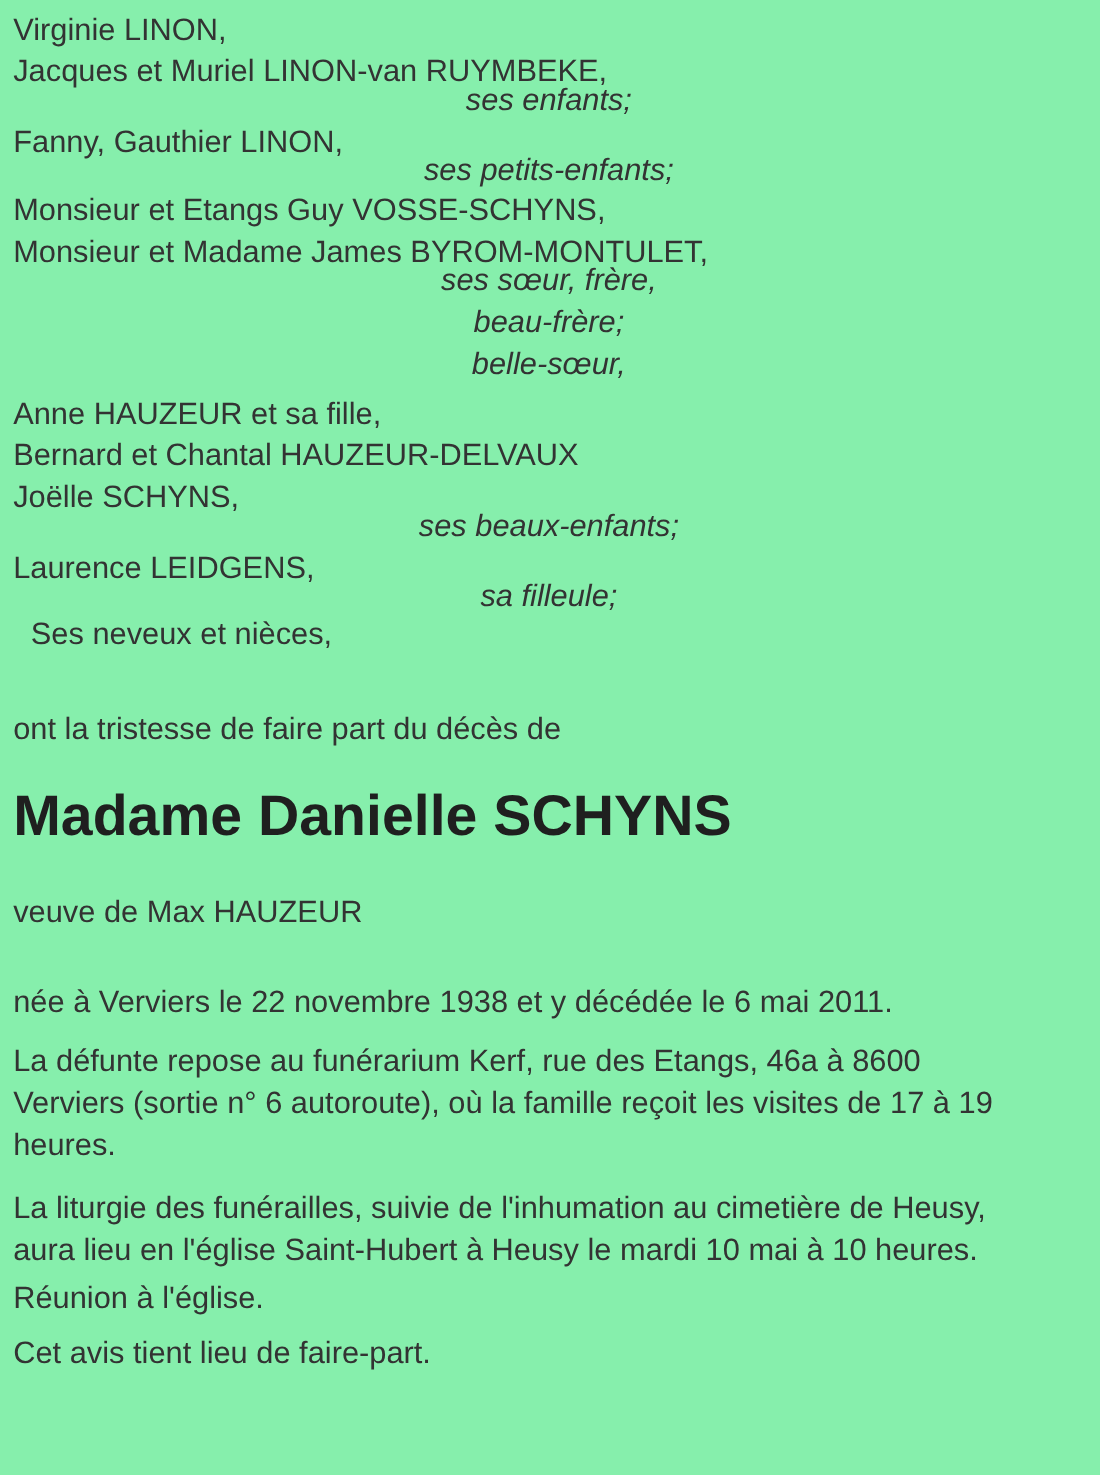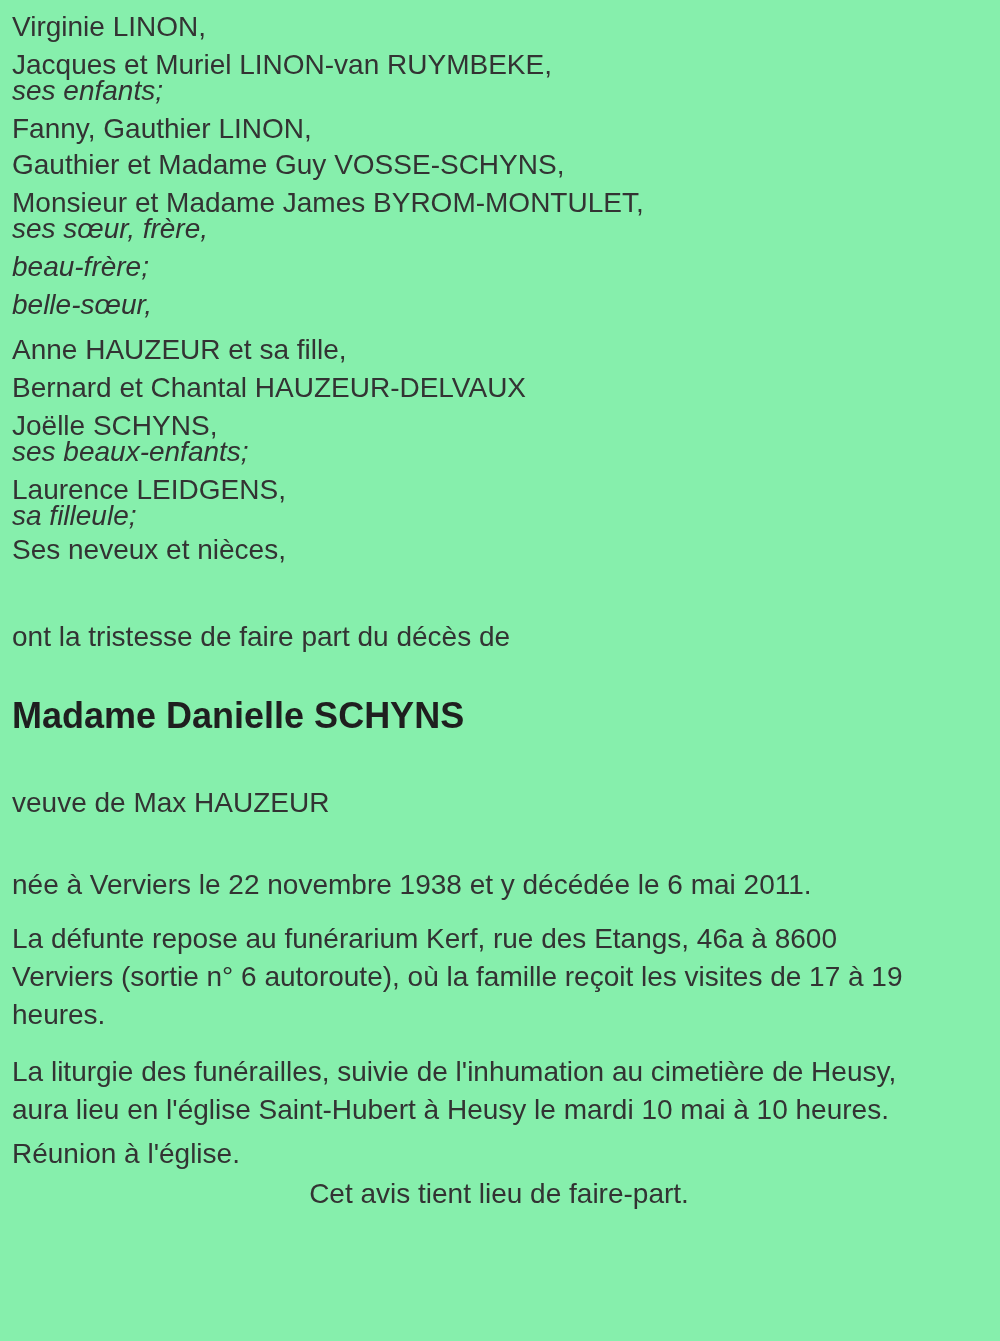--- a/index.html
+++ b/index.html
@@ -21,63 +21,66 @@
     color: #333333;
   }
   .line {
     white-space: nowrap;
   }
   .names {
     margin: 0;
   }
   .relations {
     margin: -12px 0 0 0;
-    text-align: left;
+    text-align: center;
     font-style: italic;
   }
   .mt-n2 { margin-top: -2px; }
   .mt-7  { margin-top: 7px; }
-  .mt-n4 { margin-top: -4px; }
+  .mt-n4 { margin-top: -4px; margin-left: 16px; }
   .announcement {
     margin: 49px 0 0 0;
   }
   .deceased-name {
     margin: 36px 0 0 0;
-    font-size: 36px;
+    font-size: 52px;
     line-height: 48px;
     font-weight: 700;
     color: #1f1f1f;
     white-space: nowrap;
   }
   .widow    { margin: 44px 0 0 0; }
   .life     { margin: 44px 0 0 0; }
   .repose   { margin: 16px 0 0 0; }
   .funeral  { margin: 19px 0 0 0; }
   .meeting  { margin: 6px 0 0 0; }
-  .closing  { margin: 2px 0 0 0; text-align: center; }
+  .closing  { margin: 12px 0 0 0; }
 </style>
 </head>
 <body>
 
 <div class="page">
 
   <div class="names">
     <div class="line">Virginie LINON,</div>
     <div class="line">Jacques et Muriel LINON-van RUYMBEKE,</div>
   </div>
   <div class="relations">
     <div class="line">ses enfants;</div>
   </div>
 
   <div class="names">
     <div class="line">Fanny, Gauthier LINON,</div>
   </div>
+  <div class="relations">
+    <div class="line">ses petits-enfants;</div>
+  </div>
 
   <div class="names mt-n2">
-    <div class="line">Gauthier et Madame Guy VOSSE-SCHYNS,</div>
+    <div class="line">Monsieur et Etangs Guy VOSSE-SCHYNS,</div>
     <div class="line">Monsieur et Madame James BYROM-MONTULET,</div>
   </div>
   <div class="relations">
     <div class="line">ses sœur, frère,</div>
     <div class="line">beau-frère;</div>
     <div class="line">belle-sœur,</div>
   </div>
 
   <div class="names mt-7">
     <div class="line">Anne HAUZEUR et sa fille,</div>

